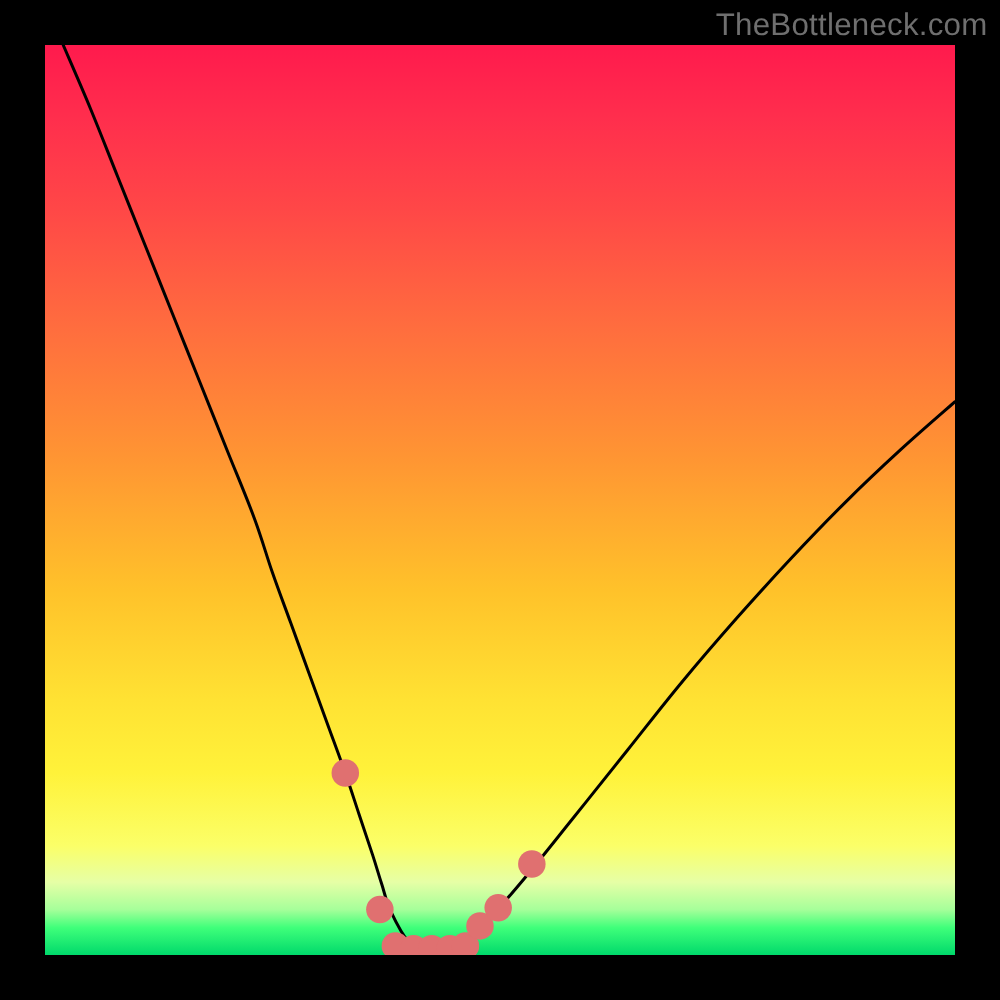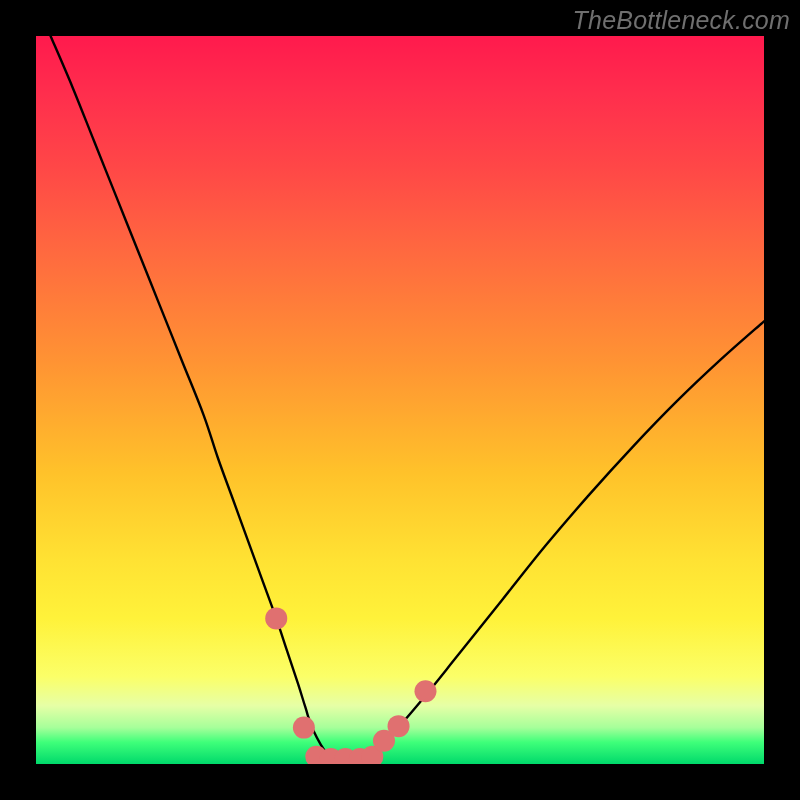--- a/index.html
+++ b/index.html
@@ -11,21 +11,20 @@
     overflow: hidden;
     font-family: Arial, Helvetica, sans-serif;
   }
   .frame {
     position: absolute;
     left: 0;
     top: 0;
     width: 800px;
     height: 600px;
     background: #000;
-    font-style: italic;
   }
   .plot {
     position: absolute;
     left: 36px;
     top: 36px;
     width: 728px;
     height: 728px;
     background: linear-gradient(to bottom,
       #ff1a4d 0%,
       #ff2e4d 8%,

